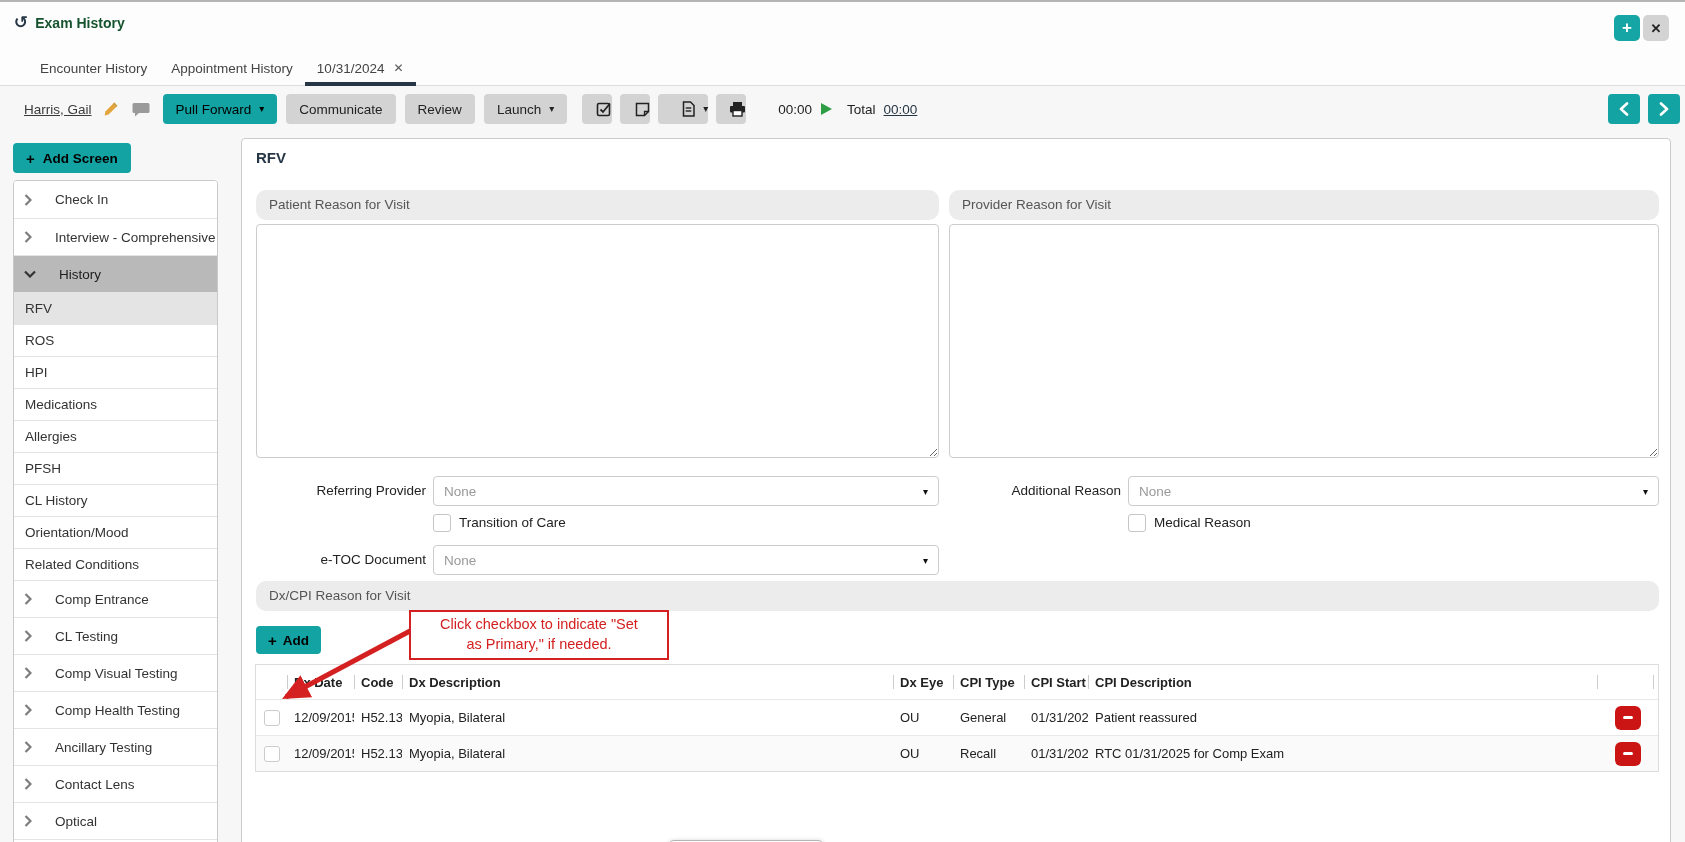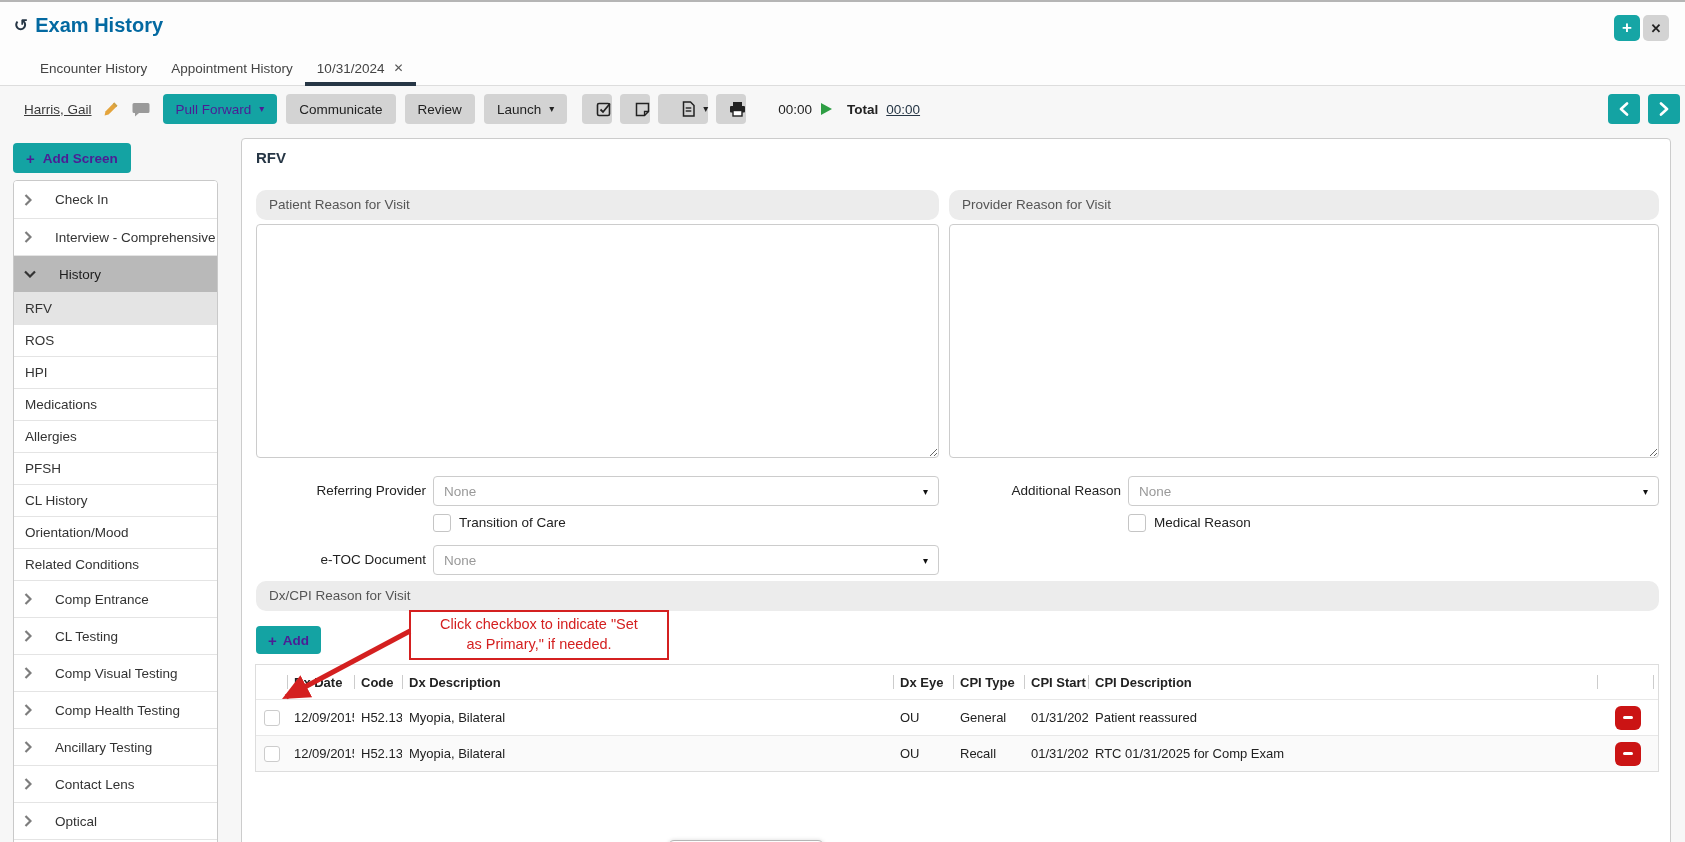--- a/index.html
+++ b/index.html
@@ -4,42 +4,42 @@
 <style>
   * { margin:0; padding:0; box-sizing:border-box; }
   html,body { width:1685px; height:842px; overflow:hidden; }
   body { font-family:"Liberation Sans", sans-serif; background:#f7f7f7; color:#222; font-size:13.5px; }
   .screen { position:relative; width:1685px; height:842px; border-top:2px solid #b5b5b5; overflow:hidden; }
 
   
   .hdr { position:absolute; left:0; top:0; width:1685px; height:84px; background:#fdfdfd; border-bottom:1px solid #ddd; }
   .title-row { position:absolute; left:14px; top:12px; display:flex; align-items:center; gap:7px; }
   .hist-ic { font-family:"DejaVu Sans", sans-serif; font-size:17px; font-weight:bold; color:#263645; line-height:1; }
-  .page-title { font-size:20px; font-weight:bold; color:#0369a1; }
+  .page-title { font-size:14px; font-weight:bold; color:#14532d; }
   .win-btn { position:absolute; top:13px; width:26px; height:26px; border-radius:5px; display:flex; align-items:center; justify-content:center; font-weight:bold; cursor:pointer; }
   .win-add { right:45px; background:#16a5a5; color:#fff; font-size:17px; }
   .win-close { right:16px; background:#d3d3d3; color:#222; font-size:13px; }
   .tabs { position:absolute; left:28px; bottom:0; display:flex; height:34px; }
   .tab { position:relative; padding:0 12px; display:flex; align-items:center; gap:9px; color:#444; cursor:pointer; }
   .tab.active::after { content:""; position:absolute; left:0; right:0; bottom:-1px; height:4px; background:#263645; }
   .tab-close { font-size:12px; color:#555; cursor:pointer; }
 
   
   .toolbar { position:absolute; left:10px; top:84px; width:1685px; height:46px; display:flex; align-items:center; padding-left:14px; }
   .patient-link { color:#3a3a3a; text-decoration:underline; margin-right:11px; cursor:pointer; }
   .tb-ic { margin-right:13px; cursor:pointer; display:flex; }
   .btn { height:30px; border:none; border-radius:4px; font-family:inherit; font-size:13.5px; cursor:pointer; display:inline-flex; align-items:center; justify-content:center; gap:8px; }
-  .btn-teal { background:#14a3a3; color:#4c1d95; }
+  .btn-teal { background:#14a3a3; color:#000000; }
   .btn-gray { background:#d3d3d3; color:#222;justify-content:flex-end; }
   .tb-btn { margin-right:9px; padding:0 13px; }
   .icon-btn { width:30px; padding:0; margin-right:8px; }
   .icon-btn.wide { width:50px; }
   .caret { font-size:10px; line-height:1; }
   .timer-wrap { display:flex; align-items:center; gap:8px; margin-left:24px; }
-  .timer-total-lbl { font-weight:bold; margin-left:6px; }
+  .timer-total-lbl { font-weight:normal; margin-left:6px; }
   .timer-link { color:#263645; text-decoration:underline; cursor:pointer; }
   .nav-chevrons { position:absolute; top:8px; right:15px; display:flex; gap:8px; }
   .chev-btn { width:32px; height:30px; background:#14a3a3; border:none; border-radius:4px; cursor:pointer; display:flex; align-items:center; justify-content:center; }
 
   
   .add-screen { position:absolute; left:13px; top:141px; height:30px; padding:0 13px; font-weight:bold; }
   .sidebar { position:absolute; left:13px; top:178px; width:205px; height:664px; background:#fff; border:1px solid #c9c9c9; border-radius:4px 4px 0 0; overflow:hidden; }
   .sb-item { display:flex; align-items:center; cursor:pointer; color:#333; border-top:1px solid #e4e4e4; background:#fff; }
   .sb-item:first-child { border-top:none; }
   .sb-item.group { height:37px; padding-left:10px; gap:23px; }

